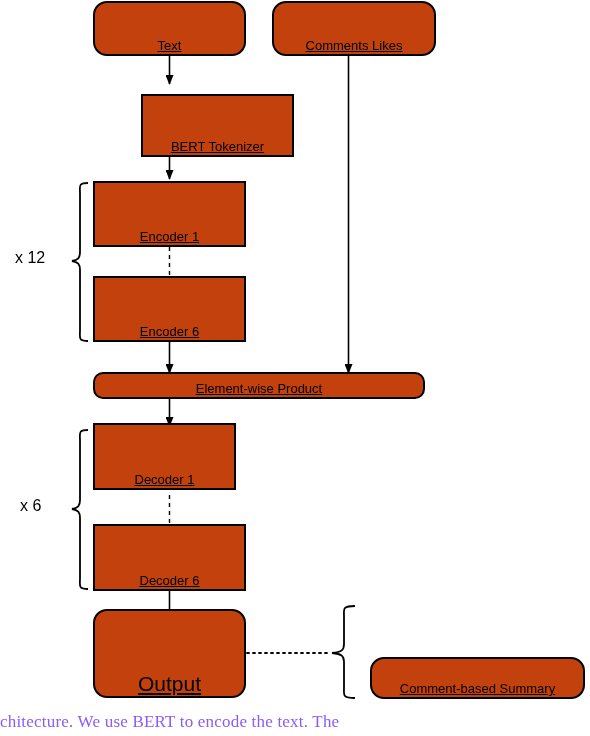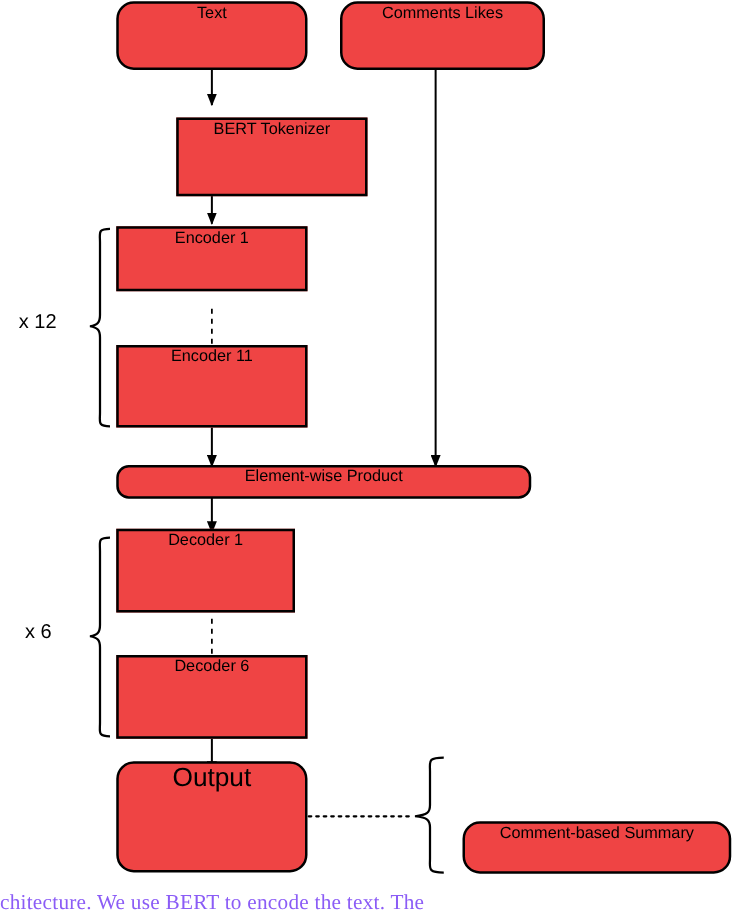--- a/index.html
+++ b/index.html
@@ -15,28 +15,29 @@
     position: relative;
     width: 590px;
     height: 736px;
     background: #ffffff;
     overflow: hidden;
   }
   .node {
     position: absolute;
     box-sizing: border-box;
     border: 2px solid #000000;
-    background: #ef4444;
+    background: #c2410c;
     display: flex;
-    align-items: flex-start;
+    align-items: flex-end;
     justify-content: center;
     text-align: center;
     font-size: 13px;
     line-height: 1.15;
     color: #000000;
+    text-decoration: underline;
   }
   .rounded {
     border-radius: 14px;
   }
   .rounded-sm {
     border-radius: 10px;
   }
   .big-label {
     font-size: 21px;
   }
@@ -112,26 +113,26 @@
   </div>
 
   <div class="node rounded" style="left:272px; top:1px; width:164px; height:55px;">
     <span>Comments Likes</span>
   </div>
 
   <div class="node" style="left:93px; top:94px; width:153px; height:63px;margin-left:48px;">
     <span>BERT Tokenizer</span>
   </div>
 
-  <div class="node" style="left:93px; top:181px; width:153px; height:52px;">
+  <div class="node" style="left:93px; top:181px; width:153px; height:66px;">
     <span>Encoder 1</span>
   </div>
 
   <div class="node" style="left:93px; top:276px; width:153px; height:66px;">
-    <span>Encoder 11</span>
+    <span>Encoder 6</span>
   </div>
 
   <div class="brace-label" style="left:15px; top:249px;">
     <span>x 12</span>
   </div>
 
   <div class="node rounded-sm" style="left:93px; top:372px; width:332px; height:27px;">
     <span>Element-wise Product</span>
   </div>
 

